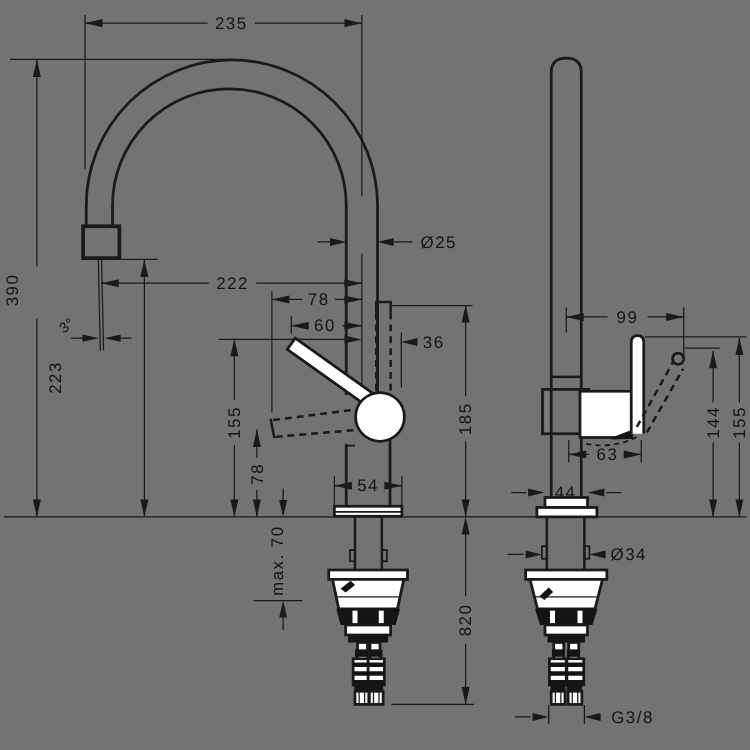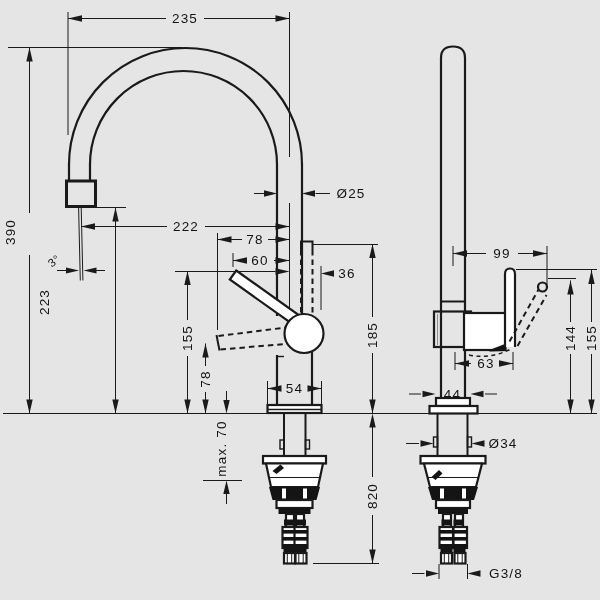--- a/index.html
+++ b/index.html
@@ -1,16 +1,16 @@
 <!DOCTYPE html>
 <html><head>
 <meta charset="utf-8">
 <style>
   html,body{margin:0;padding:0;background:#ffffff;}
-  .stage{position:relative;width:600px;height:600px;background:#e5e5e5;overflow:hidden;}
+  .stage{position:relative;width:600px;height:600px;background:#737373;overflow:hidden;}
   svg{display:block;}
   .o  {stroke:#1a1a1a;stroke-width:2.2;fill:none;}
   .ob {stroke:#1a1a1a;stroke-width:3;fill:none;}
   .of {stroke:#1a1a1a;stroke-width:2.2;fill:#ffffff;}
   .t  {stroke:#1a1a1a;stroke-width:1;fill:none;}
   .t5 {stroke:#1a1a1a;stroke-width:1.4;fill:none;}
   .sh {stroke:#8a8a8a;stroke-width:1;fill:none;}
   .d  {stroke:#1a1a1a;stroke-width:2;fill:none;stroke-dasharray:5.5 4;}
   .dd {stroke:#1a1a1a;stroke-width:1.5;fill:none;stroke-dasharray:4 3.5;}
   .s2 {stroke:#1a1a1a;stroke-width:2;fill:none;}

